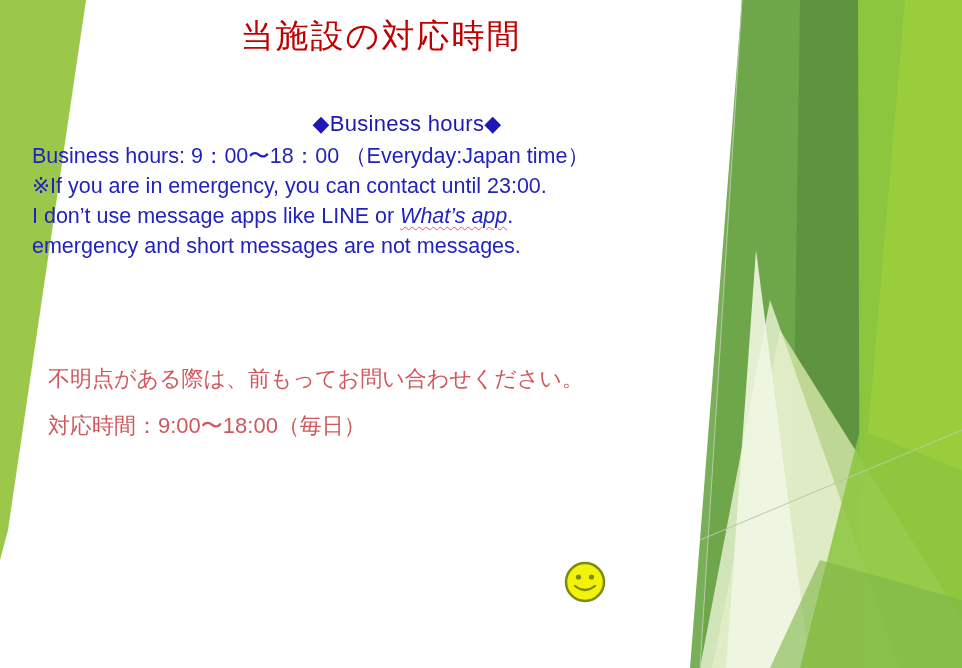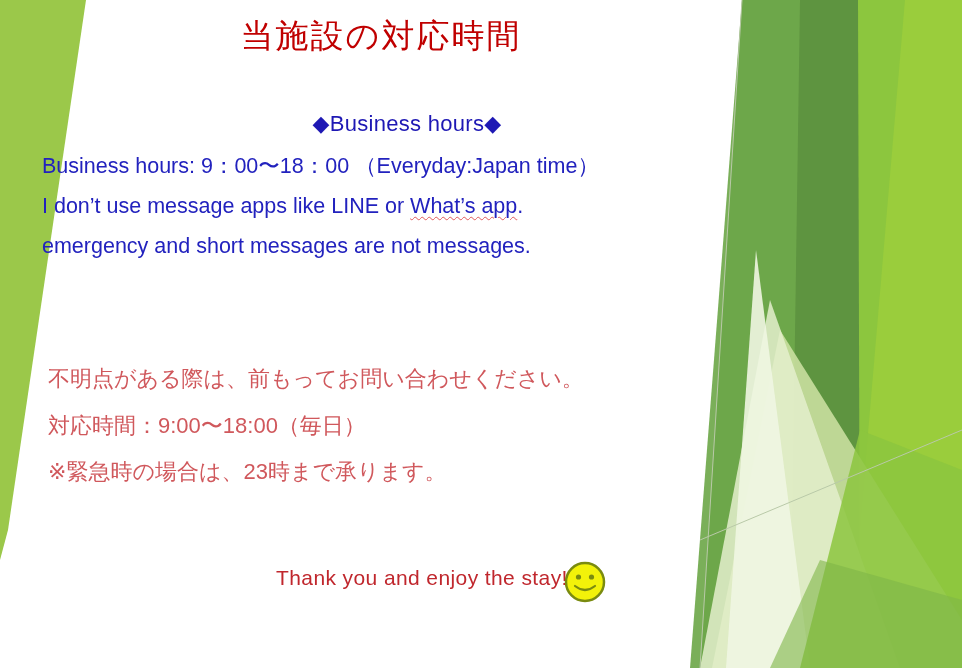--- a/index.html
+++ b/index.html
@@ -49,25 +49,26 @@
     white-space:nowrap;
   }
   .en-body{
     position:absolute;
     left:32px;top:141px;
     width:900px;
     color:#2222BE;
     font-size:21.5px;
     line-height:30px;
   }
-  .en-body p{margin:10px;}
+  .en-body p{margin:0;}
   .spell{
     text-decoration:underline wavy #E05A5A;
     text-underline-offset:3px;
     text-decoration-thickness:1px;
+    font-style:italic;
   }
 
   
   .jp-body{
     position:absolute;
     left:32px;top:348px;
     width:905px;
     color:#D0585C;
     font-size:22px;
     line-height:30.5px;
@@ -113,31 +114,30 @@
   </svg>
 
   <div class="content">
 
     <div class="title">当施設の対応時間</div>
 
     <div class="en-head">◆Business hours◆</div>
 
     <div class="en-body">
       <p>Business hours: 9：00〜18：00 （Everyday:Japan time）</p>
+      <p>※If you are in emergency, you can contact until 23:00.</p>
       <p><span>I don’t use message apps like LINE or </span><span class="spell">What’s app</span><span>.</span></p>
       <p>emergency and short messages are not messages.</p>
     </div>
 
     <div class="jp-body">
       <p>不明点がある際は、前もってお問い合わせください。</p>
       <p>対応時間：9:00〜18:00（毎日）</p>
-      <p>※緊急時の場合は、23時まで承ります。</p>
     </div>
 
-    <div class="thanks">Thank you and enjoy the stay!</div>
 
     <svg class="smiley" viewBox="0 0 44 44">
       <circle cx="22" cy="22" r="19" fill="#F2F20A" stroke="#7A8B10" stroke-width="2.5"></circle>
       <circle cx="15.5" cy="17" r="2.6" fill="#7A8B10"></circle>
       <circle cx="28.5" cy="17" r="2.6" fill="#7A8B10"></circle>
       <path d="M12 26 Q22 34 32 26" fill="none" stroke="#7A8B10" stroke-width="2.2" stroke-linecap="round"></path>
     </svg>
 
   </div>
 </div>

